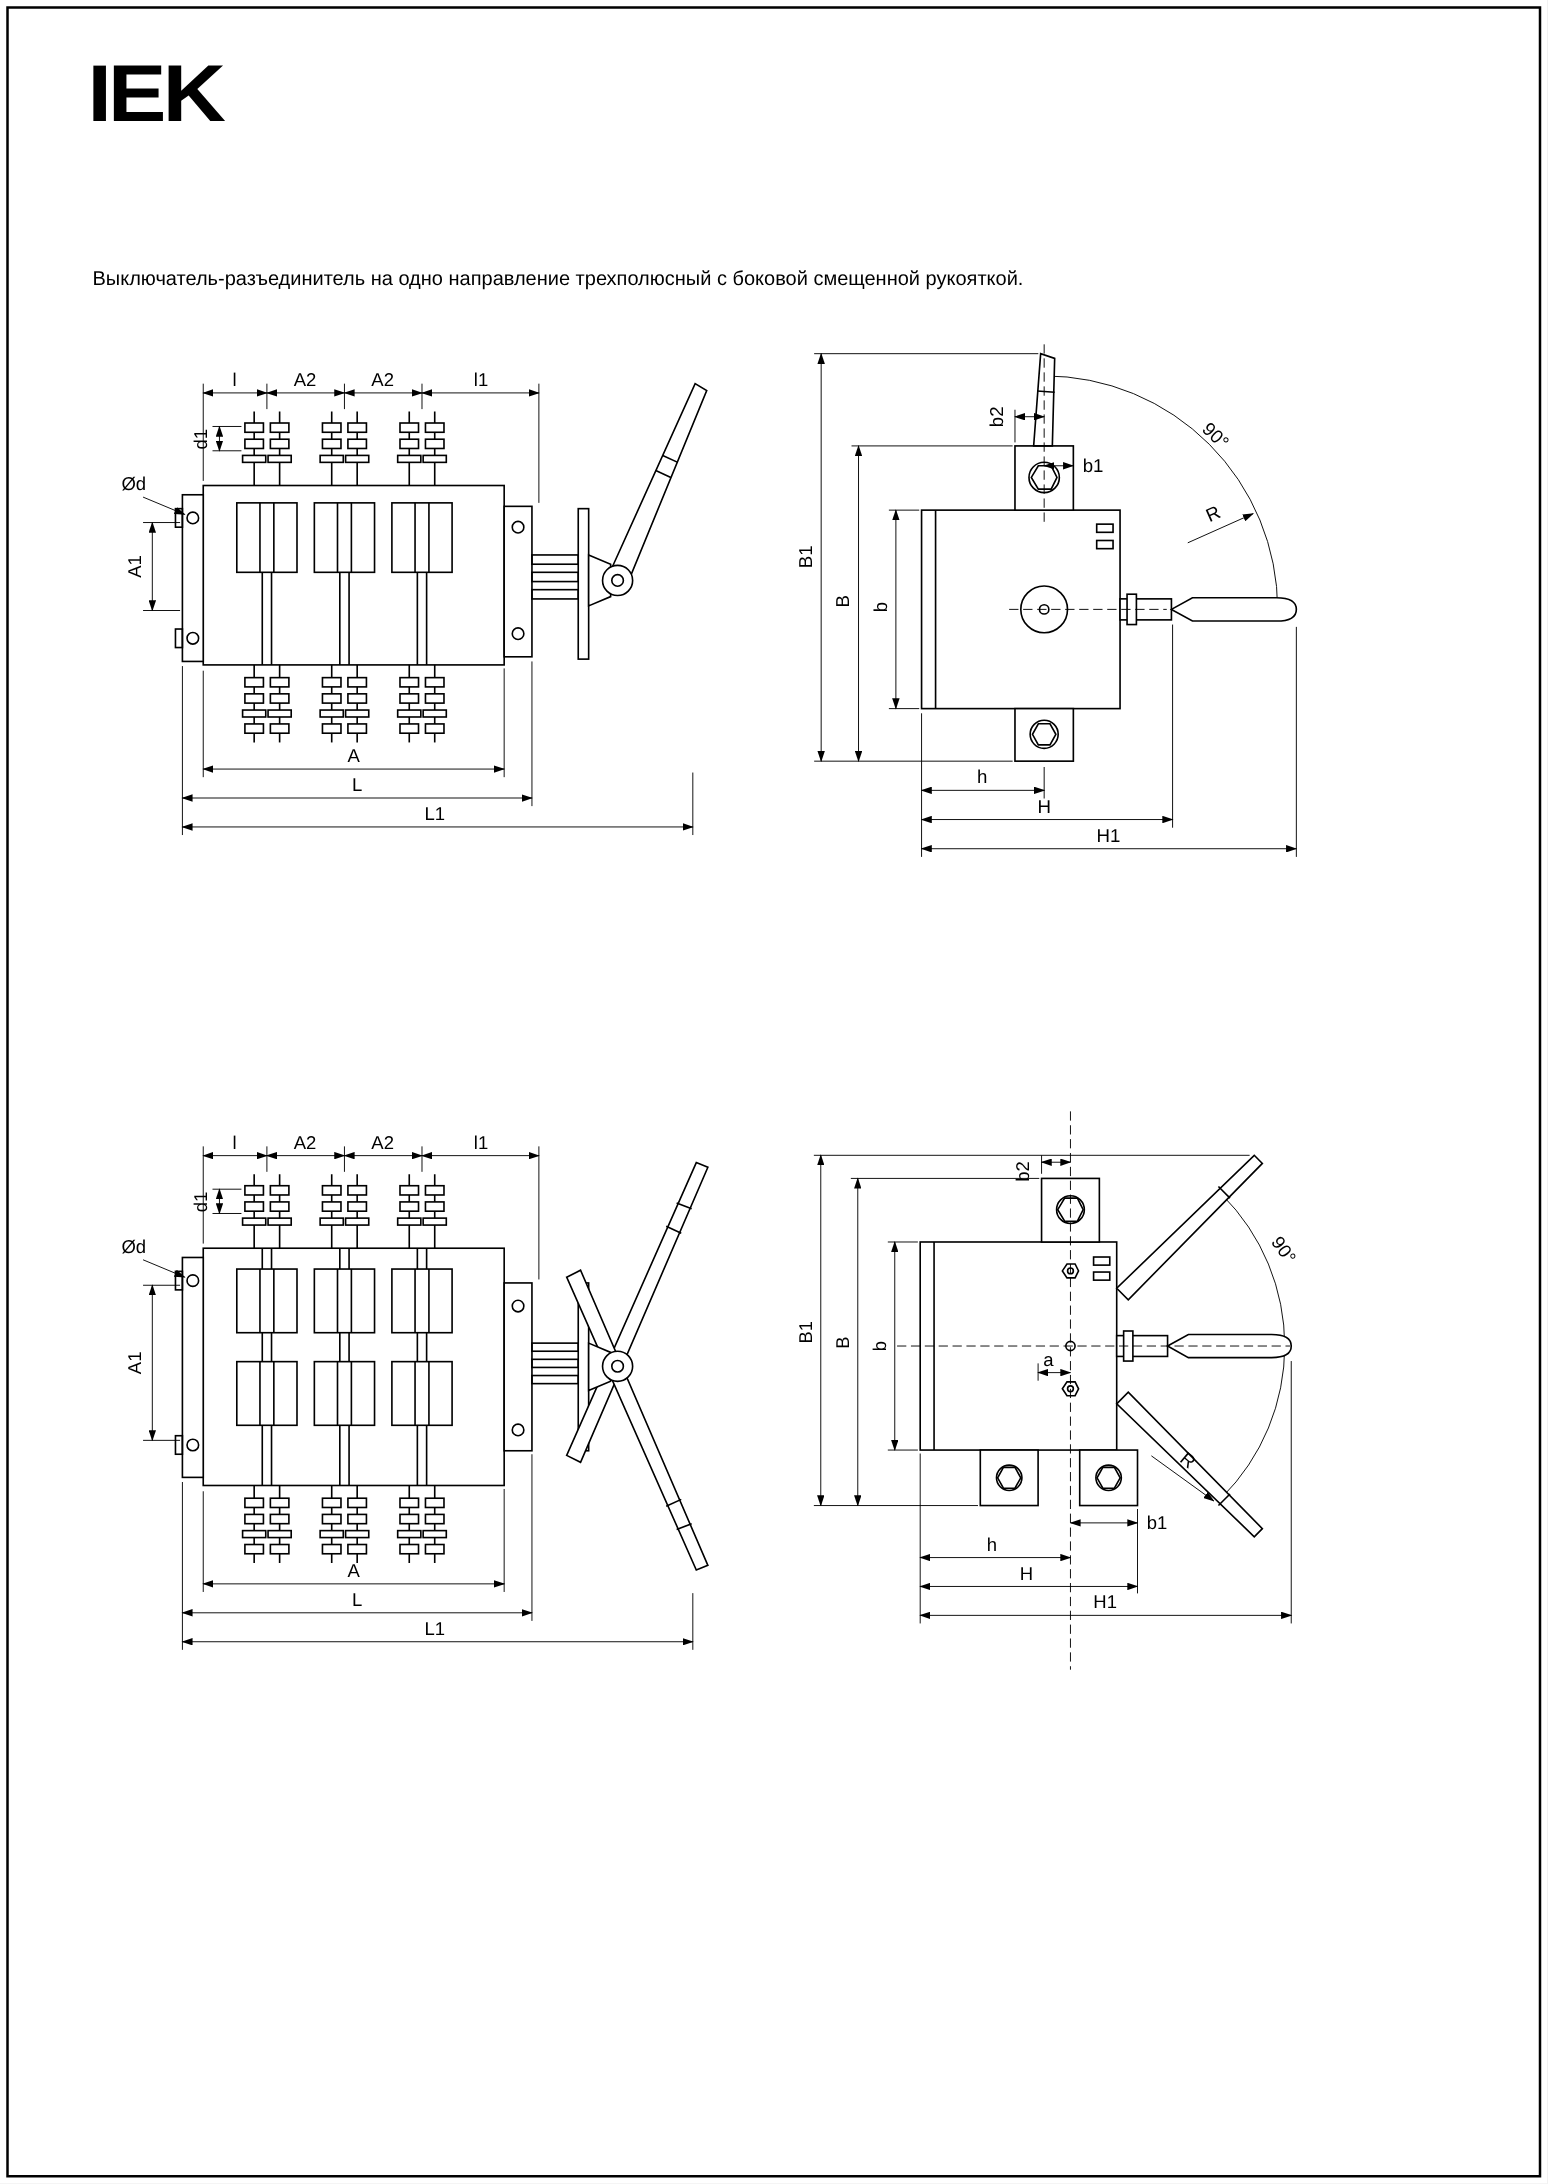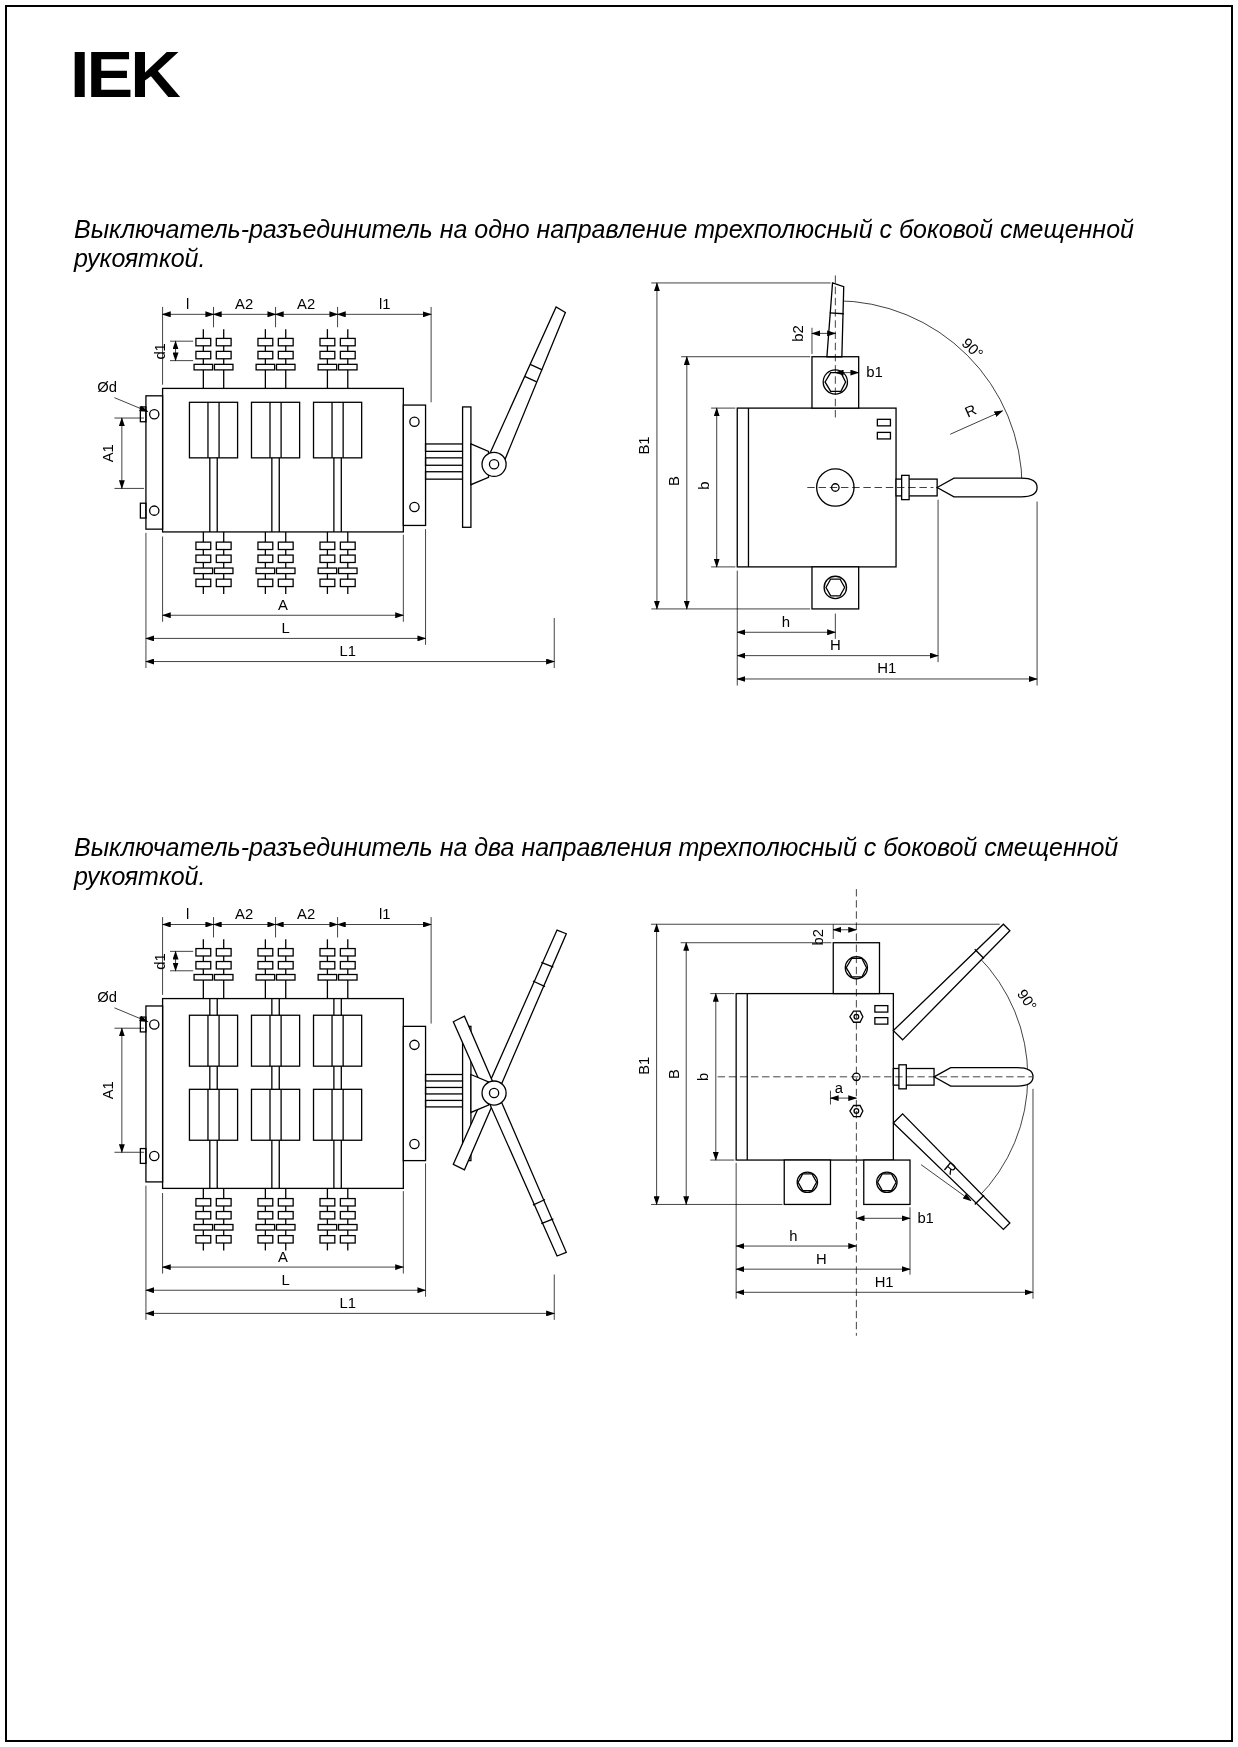--- a/index.html
+++ b/index.html
@@ -6,21 +6,21 @@
   .page {
     position:relative; width:1238px; height:1747px; background:#fff;
     font-family:"Liberation Sans", sans-serif; color:#000; margin:0 auto; overflow:hidden;
   }
   .frame { position:absolute; inset:5px; border:2px solid #000; pointer-events:none; }
   .logo {
     position:absolute; left:70px; top:38px;
     font-weight:bold; font-size:70px; letter-spacing:-3px;
     transform:scaleY(0.92); transform-origin:left top;
   }
-  .section-title { position:absolute; left:74px; margin:0; font-size:25px;font-style:italic; }
+  .section-title { position:absolute; left:74px; margin:0; font-size:16px; }
   .title-1 { top:215px; }
   .title-2 { top:833px; }
   .row { position:absolute; left:70px; display:flex; gap:55px; align-items:flex-start; }
   .row-1 { top:268px; }
   .row-2 { top:878px; }
   .caption { position:absolute; left:84px; top:1455px; margin:0; font-size:21px; }
 
   svg { display:block; }
   svg .ln   { stroke:#000; stroke-width:1.4; fill:none; stroke-linejoin:miter; }
   svg .fw   { stroke:#000; stroke-width:1.4; fill:#fff; }
@@ -268,21 +268,20 @@
         <line class="thin" x1="335" y1="248" x2="335" y2="422"></line>
         <line class="dim" x1="120" y1="415" x2="335" y2="415" marker-start="url(#ar2)" marker-end="url(#ar2)"></line>
         <text x="225" y="409" text-anchor="middle">H</text>
         <line class="thin" x1="441" y1="250" x2="441" y2="447"></line>
         <line class="dim" x1="120" y1="440" x2="441" y2="440" marker-start="url(#ar2)" marker-end="url(#ar2)"></line>
         <text x="280" y="434" text-anchor="middle">H1</text>
       </g>
     </svg>
   </div>
 
-  <p class="section-title title-2">Выключатель-разъединитель на два направления трехполюсный с боковой смещенной рукояткой.</p>
 
   <div class="row row-2">
 
     <svg viewBox="0 0 540 505" width="500" height="468">
       <defs>
         <marker id="ar3" markerWidth="12" markerHeight="8" refX="11" refY="4" orient="auto-start-reverse">
           <path d="M0,0 L12,4 L0,8 Z" fill="#000"></path>
         </marker>
       </defs>
 

